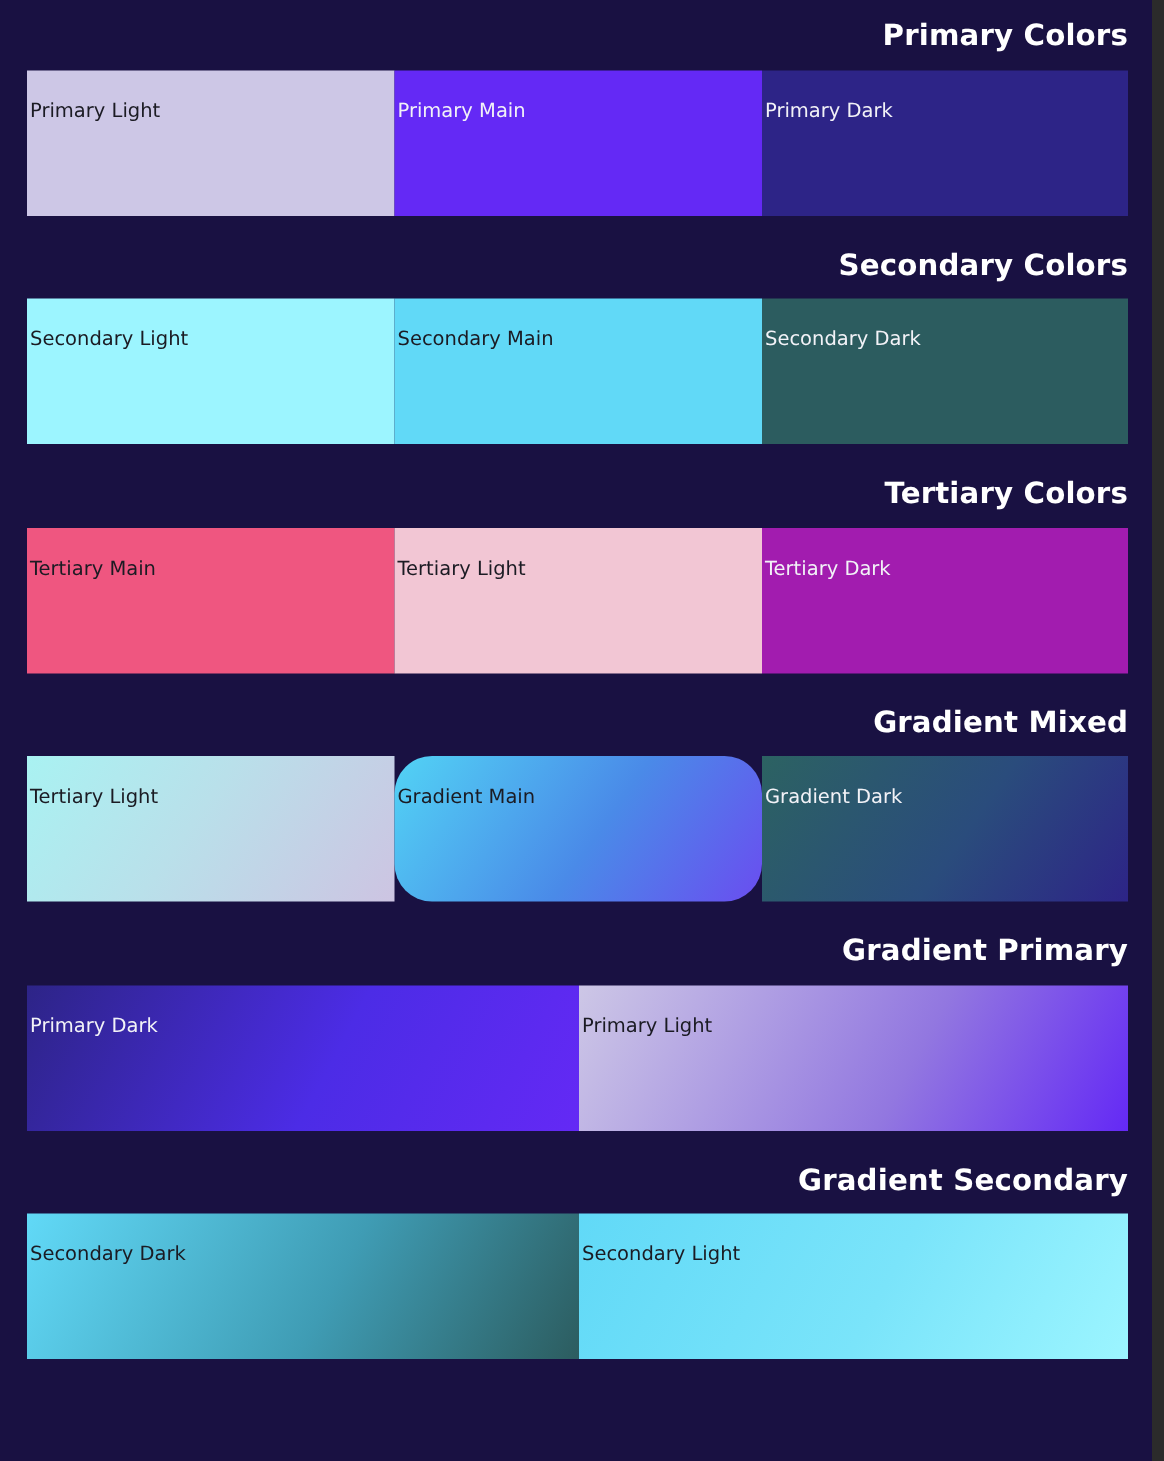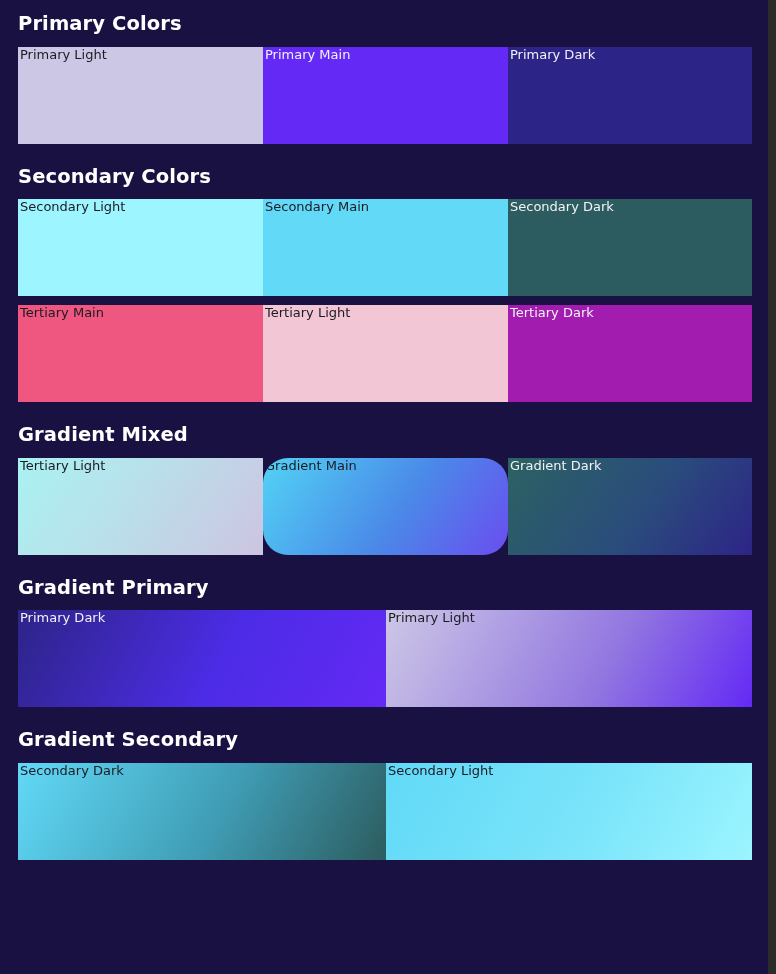--- a/index.html
+++ b/index.html
@@ -58,21 +58,21 @@
   }
 
   .swatch {
     height: 97px;
     position: relative;
     overflow: hidden;
   }
 
   .swatch-label {
     position: absolute;
-    top: 0;
+    top: 20px;
     left: 2px;
     font-size: 13px;
     line-height: 16px;
     white-space: nowrap;
     font-weight: normal;
   }
 
   .label-dark  { color: #1b1b23; }
   .label-light { color: #f2f2f7; }
 
@@ -80,21 +80,21 @@
   .cols-3 .swatch:nth-child(1) { flex: 0 0 245px; }
   .cols-3 .swatch:nth-child(2) { flex: 0 0 245px; }
   .cols-3 .swatch:nth-child(3) { flex: 1 1 auto; }
 
   .cols-2 .swatch:nth-child(1) { flex: 0 0 368px; }
   .cols-2 .swatch:nth-child(2) { flex: 1 1 auto; }
 </style>
 </head>
 <body>
 
-<div id="page" style="background: rgb(25, 17, 66);">
+<div id="page" style="background: rgb(25, 17, 66); text-align: right;">
   <div class="content">
 
   <div class="section">
         <div class="section-heading">Primary Colors</div>
         <div class="swatch-row cols-3">
           <div class="swatch" style="background: rgb(205, 199, 230);">
             <span class="swatch-label label-dark">Primary Light</span>
           </div>
           <div class="swatch" style="background: rgb(100, 41, 245);">
             <span class="swatch-label label-light">Primary Main</span>
@@ -112,20 +112,21 @@
           </div>
           <div class="swatch" style="background: rgb(97, 217, 247);">
             <span class="swatch-label label-dark">Secondary Main</span>
           </div>
           <div class="swatch" style="background: rgb(44, 92, 95);">
             <span class="swatch-label label-light">Secondary Dark</span>
           </div>
         </div>
       </div>
       <div class="section">
+        <div class="section-heading">Tertiary Colors</div>
         <div class="swatch-row cols-3">
           <div class="swatch" style="background: rgb(239, 86, 128);">
             <span class="swatch-label label-dark">Tertiary Main</span>
           </div>
           <div class="swatch" style="background: rgb(242, 198, 212);">
             <span class="swatch-label label-dark">Tertiary Light</span>
           </div>
           <div class="swatch" style="background: #a21caf; padding-left: 40px;">
             <span class="swatch-label label-light">Tertiary Dark</span>
           </div>

